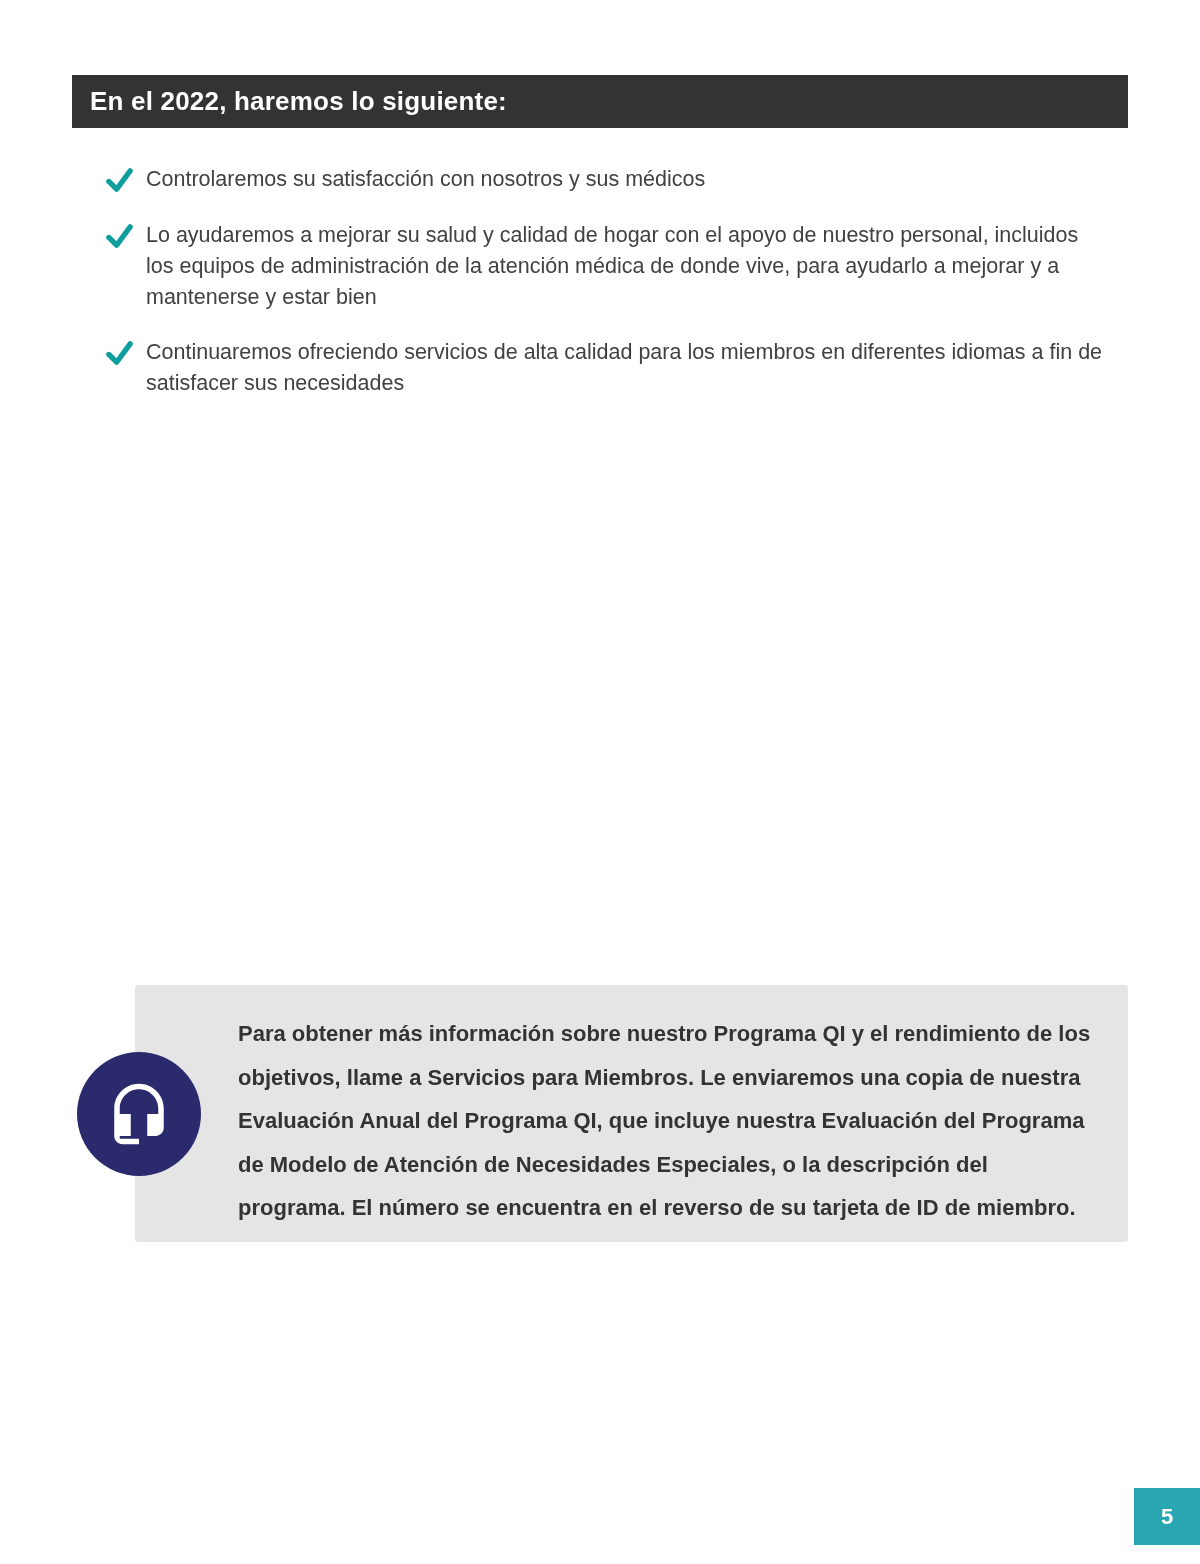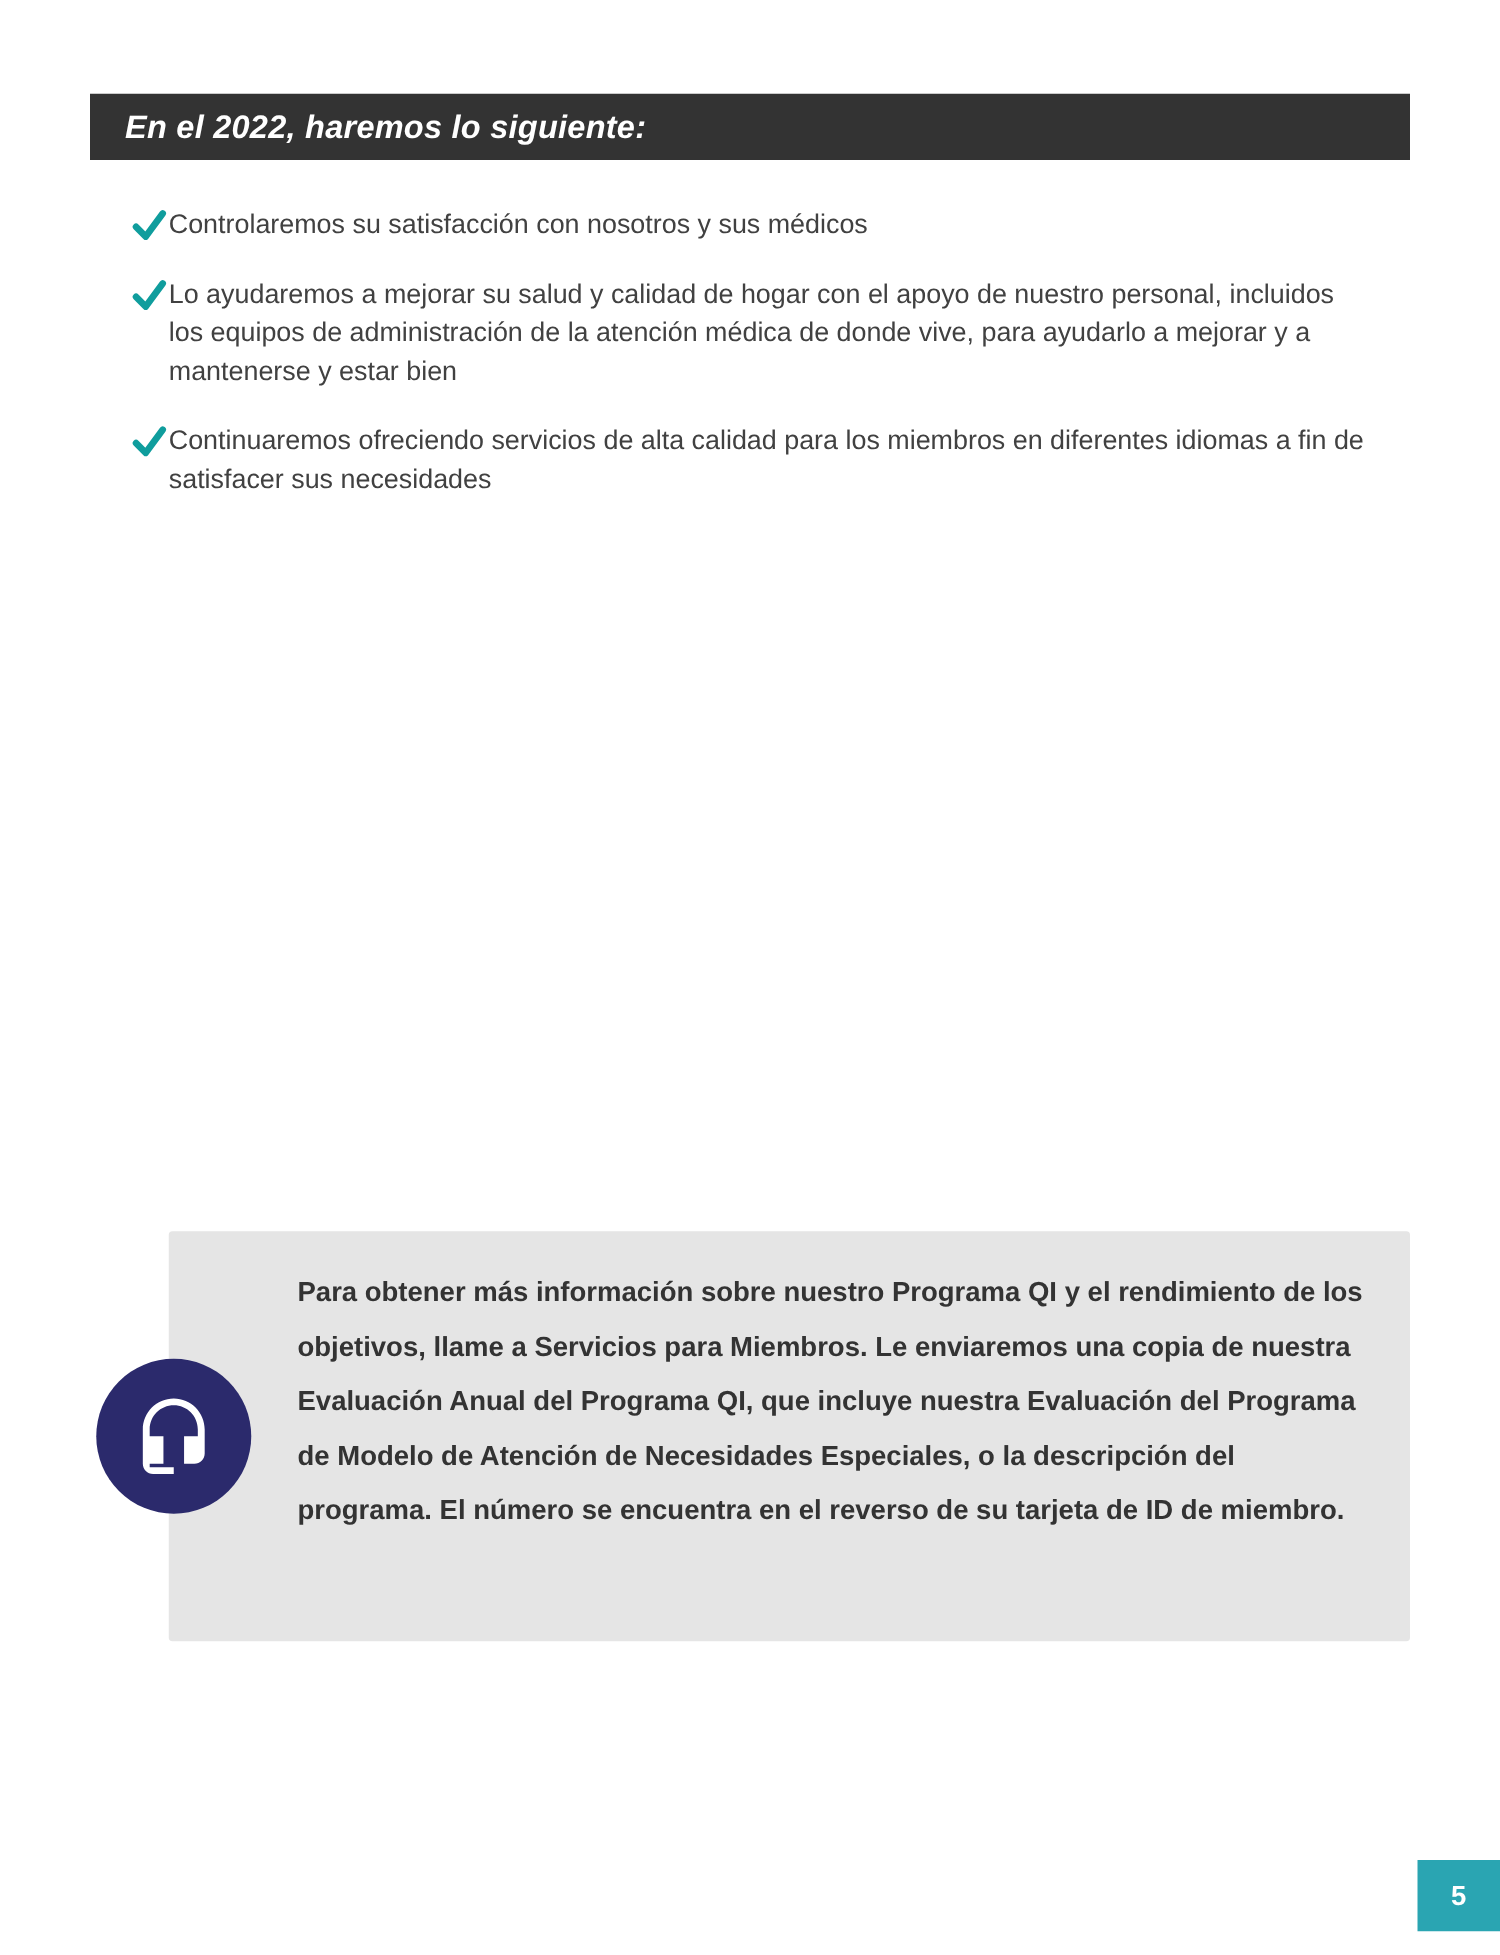--- a/index.html
+++ b/index.html
@@ -18,41 +18,41 @@
   
   .header-bar {
     position: absolute;
     left: 72px;
     top: 75px;
     width: 1056px;
     height: 53px;
     background: #333333;
     display: flex;
     align-items: center;
-    padding-left: 28px;
-    font-style: italic;
+    padding-left: 18px;
   }
   .header-bar .title {
     color: #ffffff;
     font-size: 26px;
     font-weight: 700;
     letter-spacing: 0.2px;
   }
 
   
   .checklist {
     position: absolute;
     left: 104px;
     top: 164px;
     width: 1002px;
     list-style: none;
   }
   .check-item {
     display: flex;
     align-items: flex-start;
+    gap: 11px;
     margin-bottom: 24px;
   }
   .check {
     flex: 0 0 31px;
     height: 31px;
     margin-top: 1px;
   }
   .check svg { width: 31px; height: 31px; display: block; }
   .check-text {
     font-size: 21.5px;
@@ -60,21 +60,21 @@
     color: #414141;
     max-width: 960px;
   }
 
   
   .callout {
     position: absolute;
     left: 135px;
     top: 985px;
     width: 993px;
-    height: 328px;
+    height: 257px;
     background: #e5e5e5;
     border-radius: 3px;
   }
   .callout-icon {
     position: absolute;
     left: -58px;
     top: 50%;
     transform: translateY(-50%);
     width: 124px;
     height: 124px;

